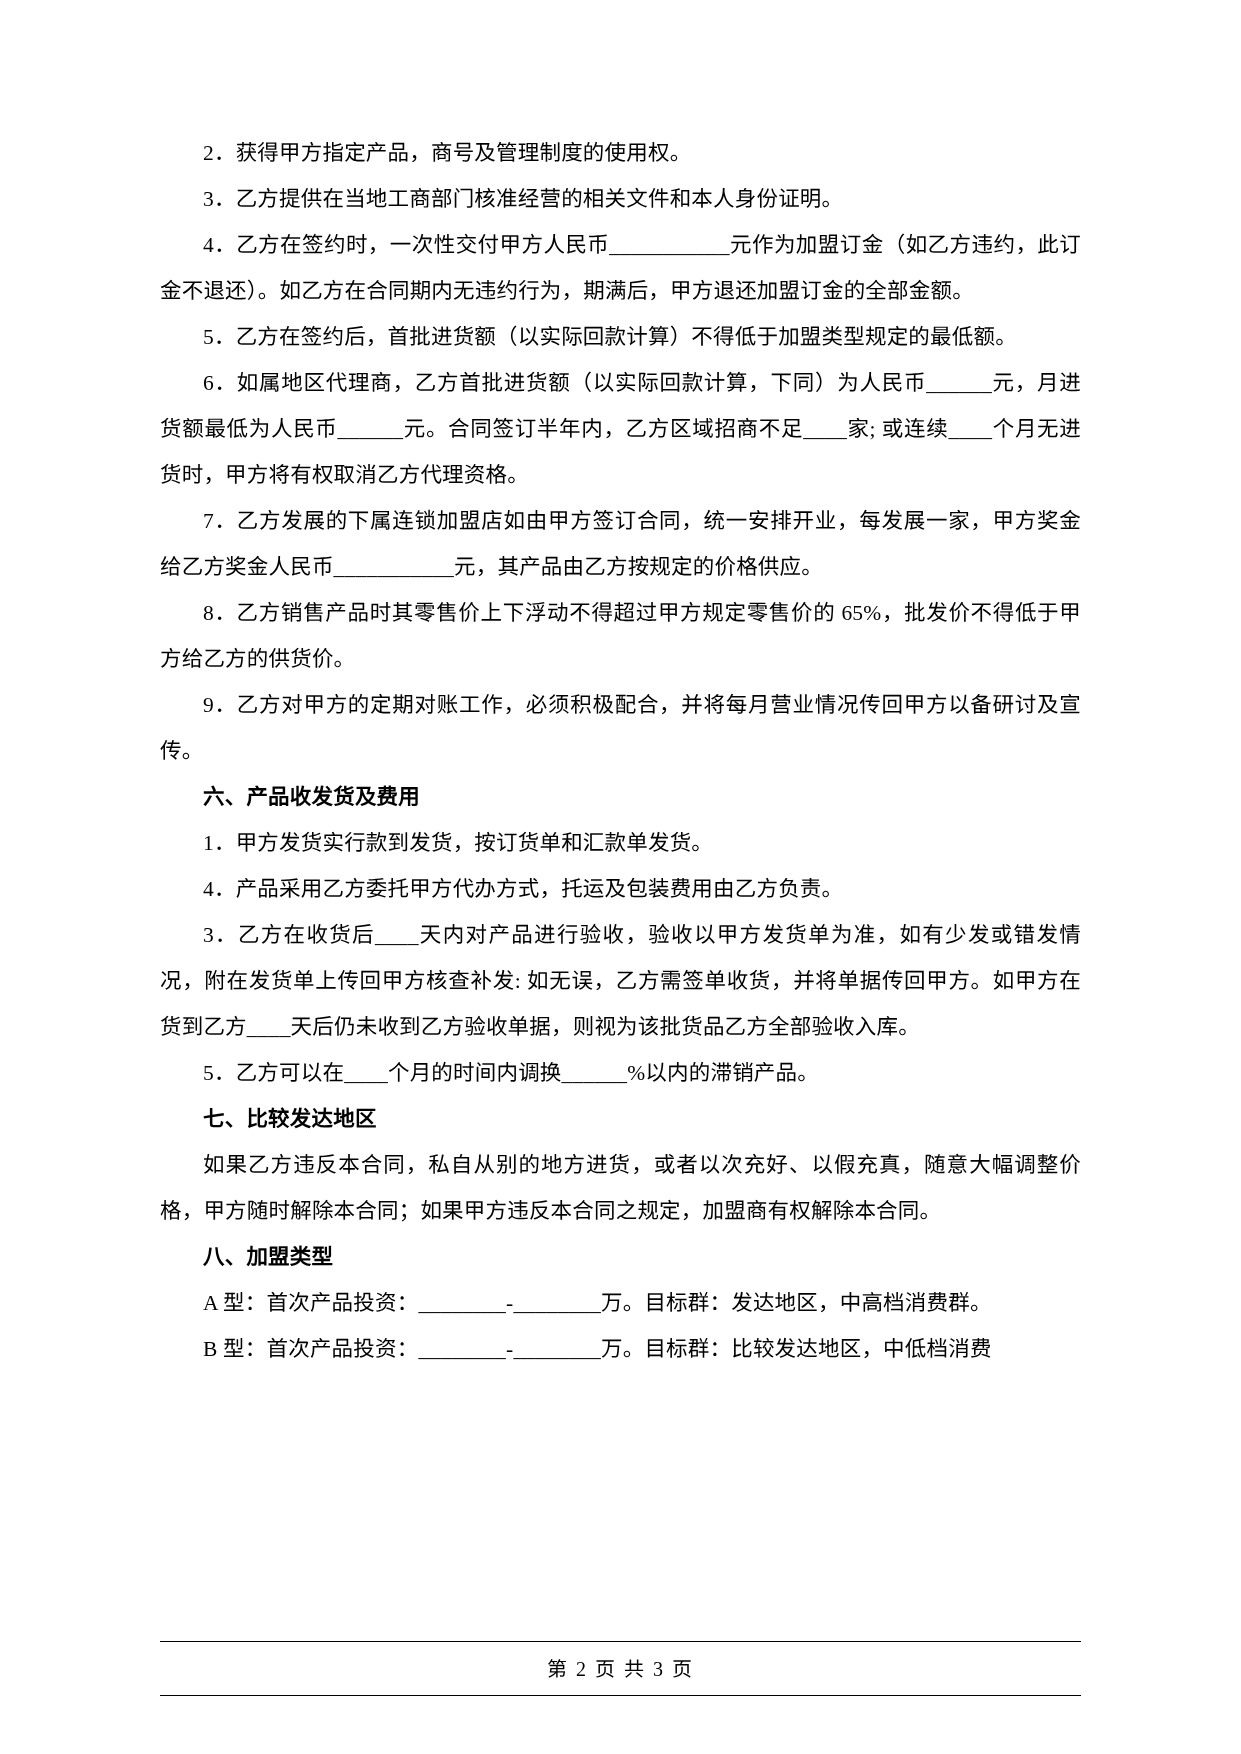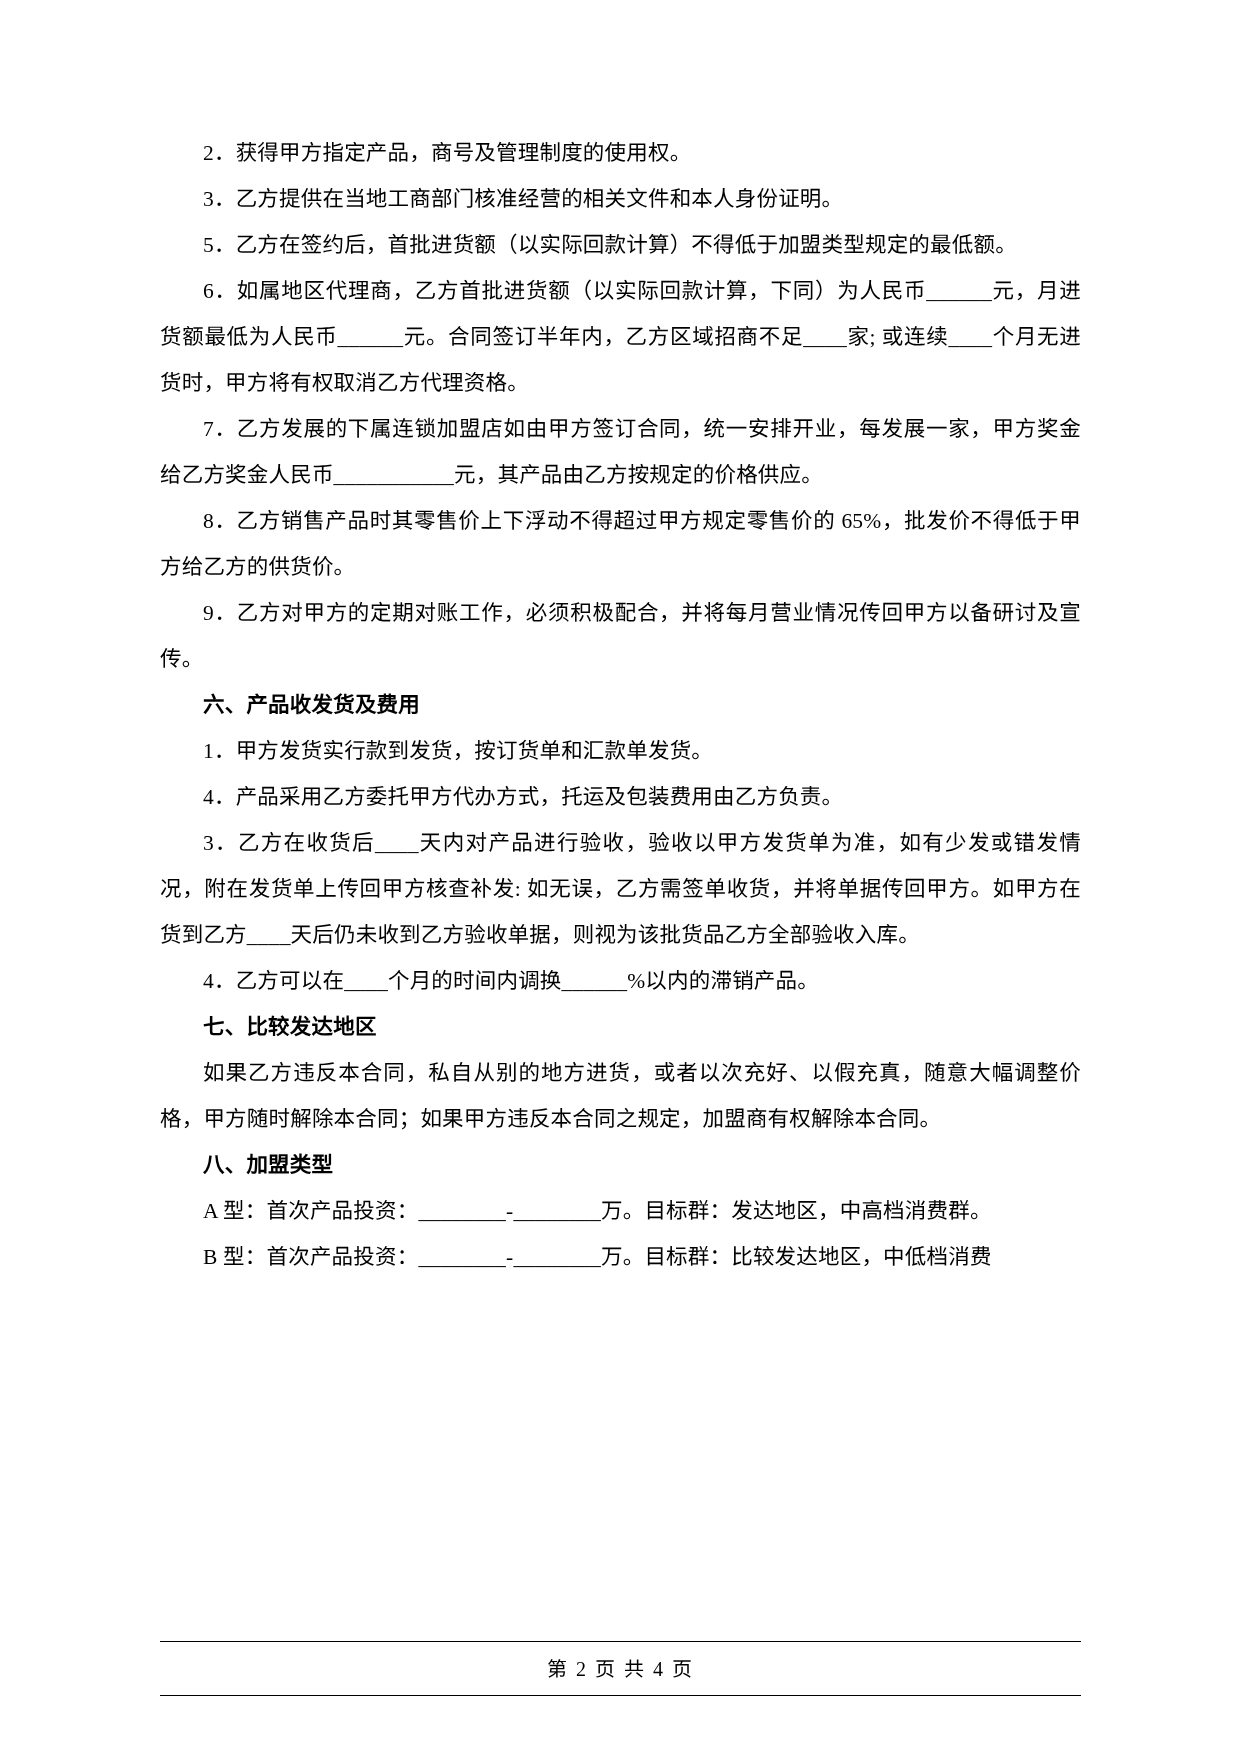--- a/index.html
+++ b/index.html
@@ -59,34 +59,35 @@
   .footer-rule-bottom { bottom: 58px; }
 </style>
 </head>
 <body>
 
 <div class="page">
 
   <div class="doc-body">
     <p class="para">2．获得甲方指定产品，商号及管理制度的使用权。</p>
     <p class="para">3．乙方提供在当地工商部门核准经营的相关文件和本人身份证明。</p>
+    <p class="para">4．乙方在签约时，一次性交付甲方人民币___________元作为加盟订金（如乙方违约，此订金不退还）。如乙方在合同期内无违约行为，期满后，甲方退还加盟订金的全部金额。</p>
     <p class="para">5．乙方在签约后，首批进货额（以实际回款计算）不得低于加盟类型规定的最低额。</p>
     <p class="para">6．如属地区代理商，乙方首批进货额（以实际回款计算，下同）为人民币______元，月进货额最低为人民币______元。合同签订半年内，乙方区域招商不足____家; 或连续____个月无进货时，甲方将有权取消乙方代理资格。</p>
     <p class="para">7．乙方发展的下属连锁加盟店如由甲方签订合同，统一安排开业，每发展一家，甲方奖金给乙方奖金人民币___________元，其产品由乙方按规定的价格供应。</p>
     <p class="para">8．乙方销售产品时其零售价上下浮动不得超过甲方规定零售价的 65%，批发价不得低于甲方给乙方的供货价。</p>
     <p class="para">9．乙方对甲方的定期对账工作，必须积极配合，并将每月营业情况传回甲方以备研讨及宣传。</p>
     <p class="para heading">六、产品收发货及费用</p>
     <p class="para">1．甲方发货实行款到发货，按订货单和汇款单发货。</p>
     <p class="para">4．产品采用乙方委托甲方代办方式，托运及包装费用由乙方负责。</p>
     <p class="para">3．乙方在收货后____天内对产品进行验收，验收以甲方发货单为准，如有少发或错发情况，附在发货单上传回甲方核查补发: 如无误，乙方需签单收货，并将单据传回甲方。如甲方在货到乙方____天后仍未收到乙方验收单据，则视为该批货品乙方全部验收入库。</p>
-    <p class="para">4．乙方可以在____个月的时间内调换______%以内的滞销产品。</p>
+    <p class="para">5．乙方可以在____个月的时间内调换______%以内的滞销产品。</p>
     <p class="para heading">七、比较发达地区</p>
     <p class="para">如果乙方违反本合同，私自从别的地方进货，或者以次充好、以假充真，随意大幅调整价格，甲方随时解除本合同；如果甲方违反本合同之规定，加盟商有权解除本合同。</p>
     <p class="para heading">八、加盟类型</p>
     <p class="para">A 型：首次产品投资：________-________万。目标群：发达地区，中高档消费群。</p>
     <p class="para">B 型：首次产品投资：________-________万。目标群：比较发达地区，中低档消费</p>
   </div>
 
   <div class="footer-rule-top"></div>
-  <div class="footer">第 2 页  共 4 页</div>
+  <div class="footer">第 2 页  共 3 页</div>
   <div class="footer-rule-bottom"></div>
 
 </div>
 
 </body></html>

